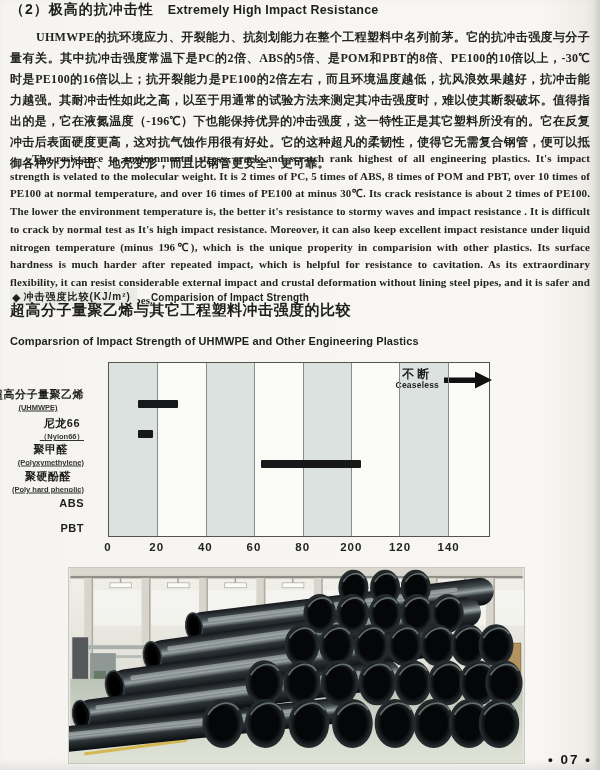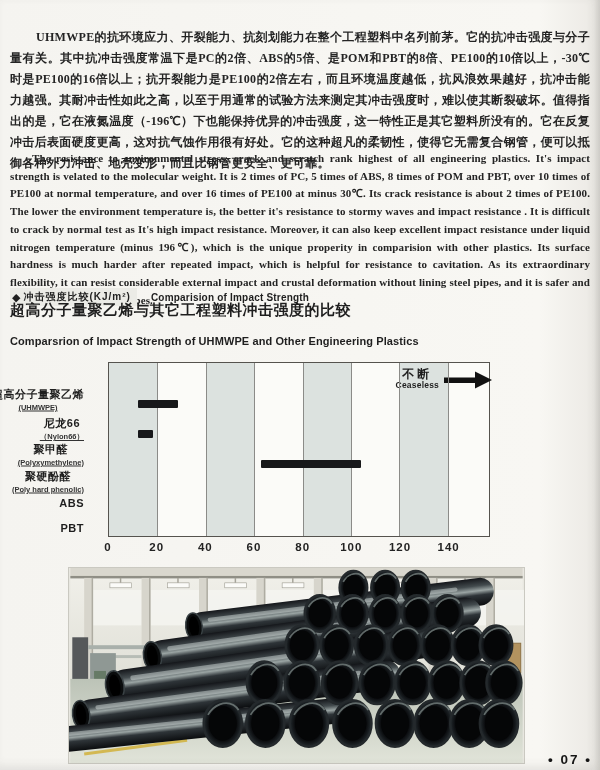--- a/index.html
+++ b/index.html
@@ -51,20 +51,23 @@
   
   .photo { position:absolute; left:68px; top:567px; width:457px; height:197px; border:1px solid #cac9c1; background:#e8e7e0; }
   
   .pageno { position:absolute; left:548px; top:752px; font-size:13.5px; font-weight:700; letter-spacing:2px; color:#161616; white-space:nowrap; }
 </style>
 </head>
 <body>
 
 <div class="page">
 
+  <div class="heading">
+    <span class="h-zh">（2）极高的抗冲击性</span><span class="h-en">Extremely High Impact Resistance</span>
+  </div>
 
   <p class="para zh">UHMWPE的抗环境应力、开裂能力、抗刻划能力在整个工程塑料中名列前茅。它的抗冲击强度与分子量有关。其中抗冲击强度常温下是PC的2倍、ABS的5倍、是POM和PBT的8倍、PE100的10倍以上，-30℃时是PE100的16倍以上；抗开裂能力是PE100的2倍左右，而且环境温度越低，抗风浪效果越好，抗冲击能力越强。其耐冲击性如此之高，以至于用通常的试验方法来测定其冲击强度时，难以使其断裂破坏。值得指出的是，它在液氮温度（-196℃）下也能保持优异的冲击强度，这一特性正是其它塑料所没有的。它在反复冲击后表面硬度更高，这对抗气蚀作用很有好处。它的这种超凡的柔韧性，使得它无需复合钢管，便可以抵御各种外力冲击、地壳变形，而且比钢管更安全、更可靠。</p>
   <p class="para en">The resistance to environmental stress, crack and scratch rank highest of all engineering plastics. It's impact strength is velated to the molecular weight. It is 2 times of PC, 5 times of ABS, 8 times of POM and PBT, over 10 times of PE100 at normal temperature, and over 16 times of PE100 at minus 30℃. Its crack resistance is about 2 times of PE100. The lower the environment temperature is, the better it's resistance to stormy waves and impact resistance . It is difficult to crack by normal test as It's high impact resistance. Moreover, it can also keep excellent impact resistance under liquid nitrogen temperature (minus 196℃), which is the unique properity in comparision with other plastics. Its surface hardness is much harder after repeated impact, which is helpful for resistance to cavitation. As its extraordinary flexibility, it can resist considerable external impact and crustal deformation without lining steel pipes, and it is safer and more reliable than steel pipes.</p>
 
   <div class="marker">
     <span class="tag">
       <span class="diamond">◆</span>
       <span class="m-zh">冲击强度比较(KJ/m²)</span>
     </span>
     <span class="m-en">Comparision of Impact Strength</span>
@@ -122,21 +125,21 @@
       <div class="bar" style="left: 7.64331%; width: 3.82166%; top: 67px; background: rgb(23, 24, 26);"></div>
       <div class="bar" style="left: 40.1274%; width: 26.1146%; top: 97px; background: rgb(23, 24, 26);"></div>
     </div>
 
   <div class="xticks" id="chart-xticks">
       <div class="tick" style="left: 0%;">0</div>
       <div class="tick" style="left: 12.7389%;">20</div>
       <div class="tick" style="left: 25.4777%;">40</div>
       <div class="tick" style="left: 38.2166%;">60</div>
       <div class="tick" style="left: 50.9554%;">80</div>
-      <div class="tick" style="left: 63.6943%;">100</div>
+      <div class="tick" style="left: 63.6943%;">200</div>
       <div class="tick" style="left: 76.4331%;">120</div>
       <div class="tick" style="left: 89.172%;">140</div>
     </div>
 
   <svg class="photo" id="photo-svg" viewBox="0 0 457 197">
     <defs>
       <linearGradient id="wallG" x1="0" y1="0" x2="0" y2="1">
         <stop offset="0" stop-color="#f1f0ea"></stop>
           <stop offset="1" stop-color="#dfdfd6"></stop>
       </linearGradient>

